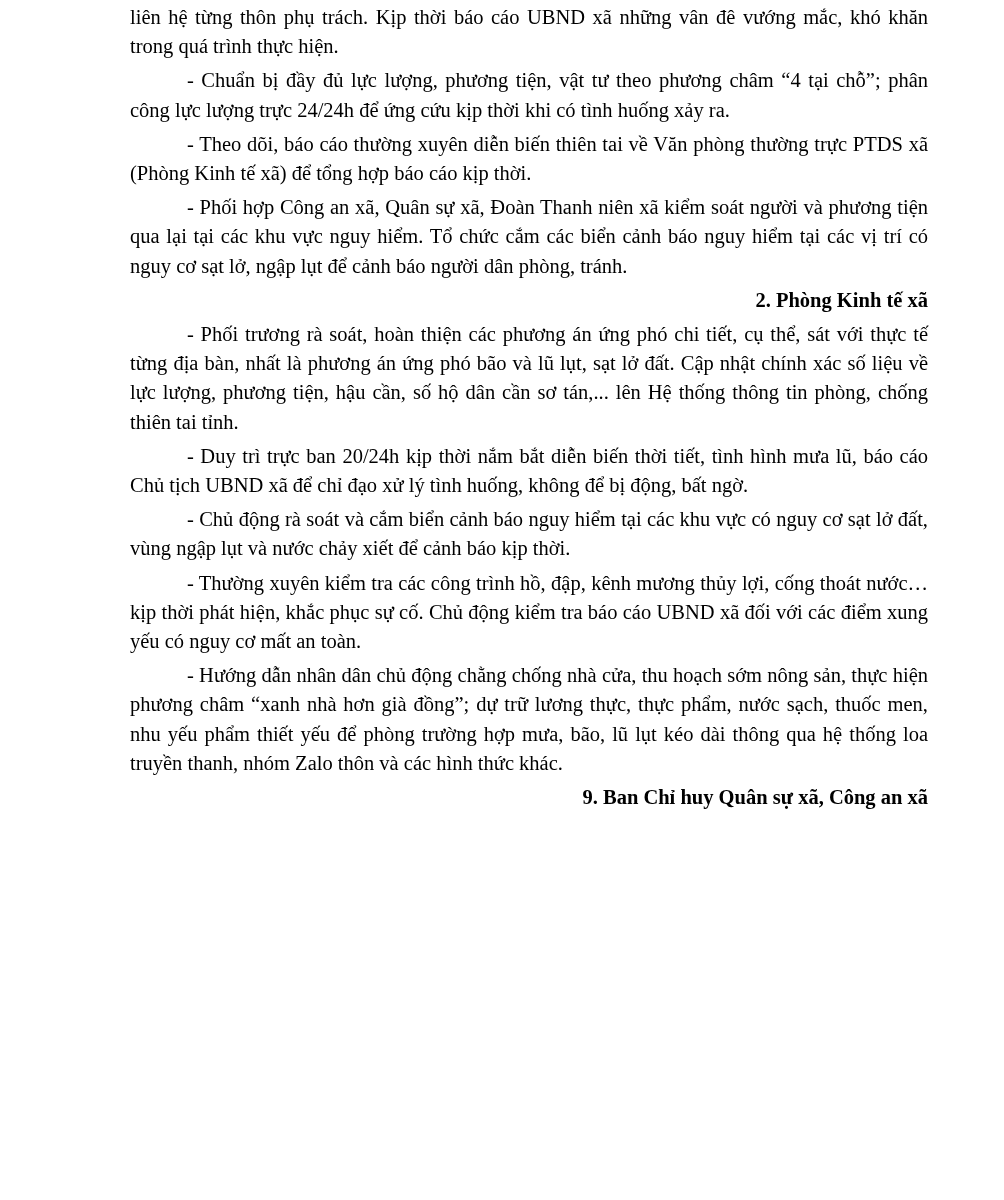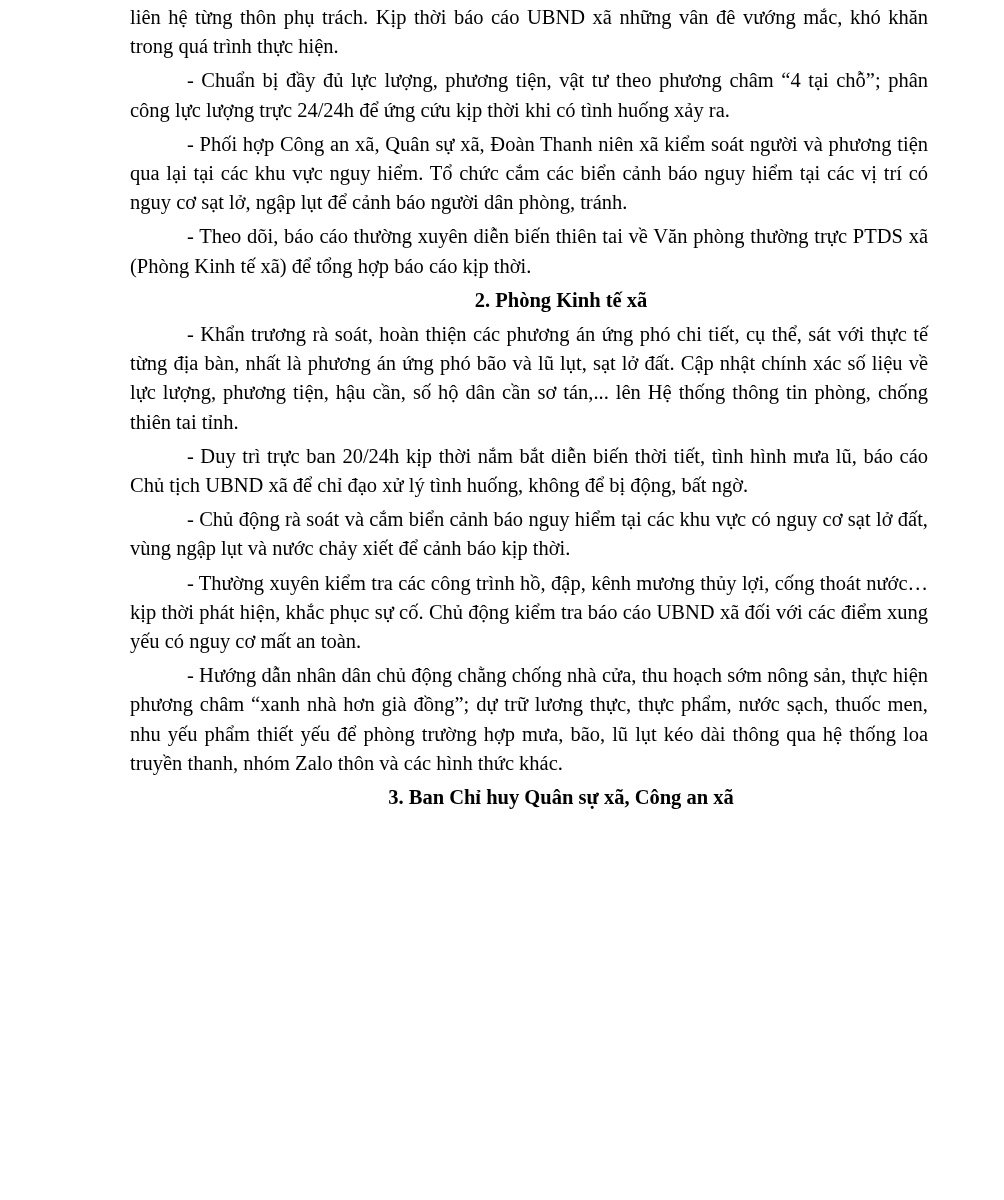--- a/index.html
+++ b/index.html
@@ -22,34 +22,34 @@
   .doc-body p {
     margin: 0 0 5px 0;
     text-align: justify;
     text-indent: 57px;
   }
   .doc-body p.continuation {
     text-indent: 0;
   }
   .doc-body p.heading {
     font-weight: bold;
-    text-align: center;
+    text-align: right;
     text-indent: 64px;
   }
 </style>
 </head>
 <body>
 
 <div class="page">
   <div class="doc-body" id="doc-body">
       <p class="continuation">liên hệ từng thôn phụ trách. Kịp thời báo cáo UBND xã những vân đê vướng mắc, khó khăn trong quá trình thực hiện.</p>
       <p class="body">- Chuẩn bị đầy đủ lực lượng, phương tiện, vật tư theo phương châm “4 tại chỗ”; phân công lực lượng trực 24/24h để ứng cứu kịp thời khi có tình huống xảy ra.</p>
+      <p class="body">- Theo dõi, báo cáo thường xuyên diễn biến thiên tai về Văn phòng thường trực PTDS xã (Phòng Kinh tế xã) để tổng hợp báo cáo kịp thời.</p>
       <p class="body">- Phối hợp Công an xã, Quân sự xã, Đoàn Thanh niên xã kiểm soát người và phương tiện qua lại tại các khu vực nguy hiểm. Tổ chức cắm các biển cảnh báo nguy hiểm tại các vị trí có nguy cơ sạt lở, ngập lụt để cảnh báo người dân phòng, tránh.</p>
-      <p class="body">- Theo dõi, báo cáo thường xuyên diễn biến thiên tai về Văn phòng thường trực PTDS xã (Phòng Kinh tế xã) để tổng hợp báo cáo kịp thời.</p>
       <p class="heading">2. Phòng Kinh tế xã</p>
-      <p class="body">- Khẩn trương rà soát, hoàn thiện các phương án ứng phó chi tiết, cụ thể, sát với thực tế từng địa bàn, nhất là phương án ứng phó bão và lũ lụt, sạt lở đất. Cập nhật chính xác số liệu về lực lượng, phương tiện, hậu cần, số hộ dân cần sơ tán,... lên Hệ thống thông tin phòng, chống thiên tai tỉnh.</p>
+      <p class="body">- Phối trương rà soát, hoàn thiện các phương án ứng phó chi tiết, cụ thể, sát với thực tế từng địa bàn, nhất là phương án ứng phó bão và lũ lụt, sạt lở đất. Cập nhật chính xác số liệu về lực lượng, phương tiện, hậu cần, số hộ dân cần sơ tán,... lên Hệ thống thông tin phòng, chống thiên tai tỉnh.</p>
       <p class="body">- Duy trì trực ban 20/24h kịp thời nắm bắt diễn biến thời tiết, tình hình mưa lũ, báo cáo Chủ tịch UBND xã để chỉ đạo xử lý tình huống, không để bị động, bất ngờ.</p>
       <p class="body">- Chủ động rà soát và cắm biển cảnh báo nguy hiểm tại các khu vực có nguy cơ sạt lở đất, vùng ngập lụt và nước chảy xiết để cảnh báo kịp thời.</p>
       <p class="body">- Thường xuyên kiểm tra các công trình hồ, đập, kênh mương thủy lợi, cống thoát nước…kịp thời phát hiện, khắc phục sự cố. Chủ động kiểm tra báo cáo UBND xã đối với các điểm xung yếu có nguy cơ mất an toàn.</p>
       <p class="body">- Hướng dẫn nhân dân chủ động chằng chống nhà cửa, thu hoạch sớm nông sản, thực hiện phương châm “xanh nhà hơn già đồng”; dự trữ lương thực, thực phẩm, nước sạch, thuốc men, nhu yếu phẩm thiết yếu để phòng trường hợp mưa, bão, lũ lụt kéo dài thông qua hệ thống loa truyền thanh, nhóm Zalo thôn và các hình thức khác.</p>
-      <p class="heading">3. Ban Chỉ huy Quân sự xã, Công an xã</p>
+      <p class="heading">9. Ban Chỉ huy Quân sự xã, Công an xã</p>
     </div>
 </div>
 
 </body></html>

